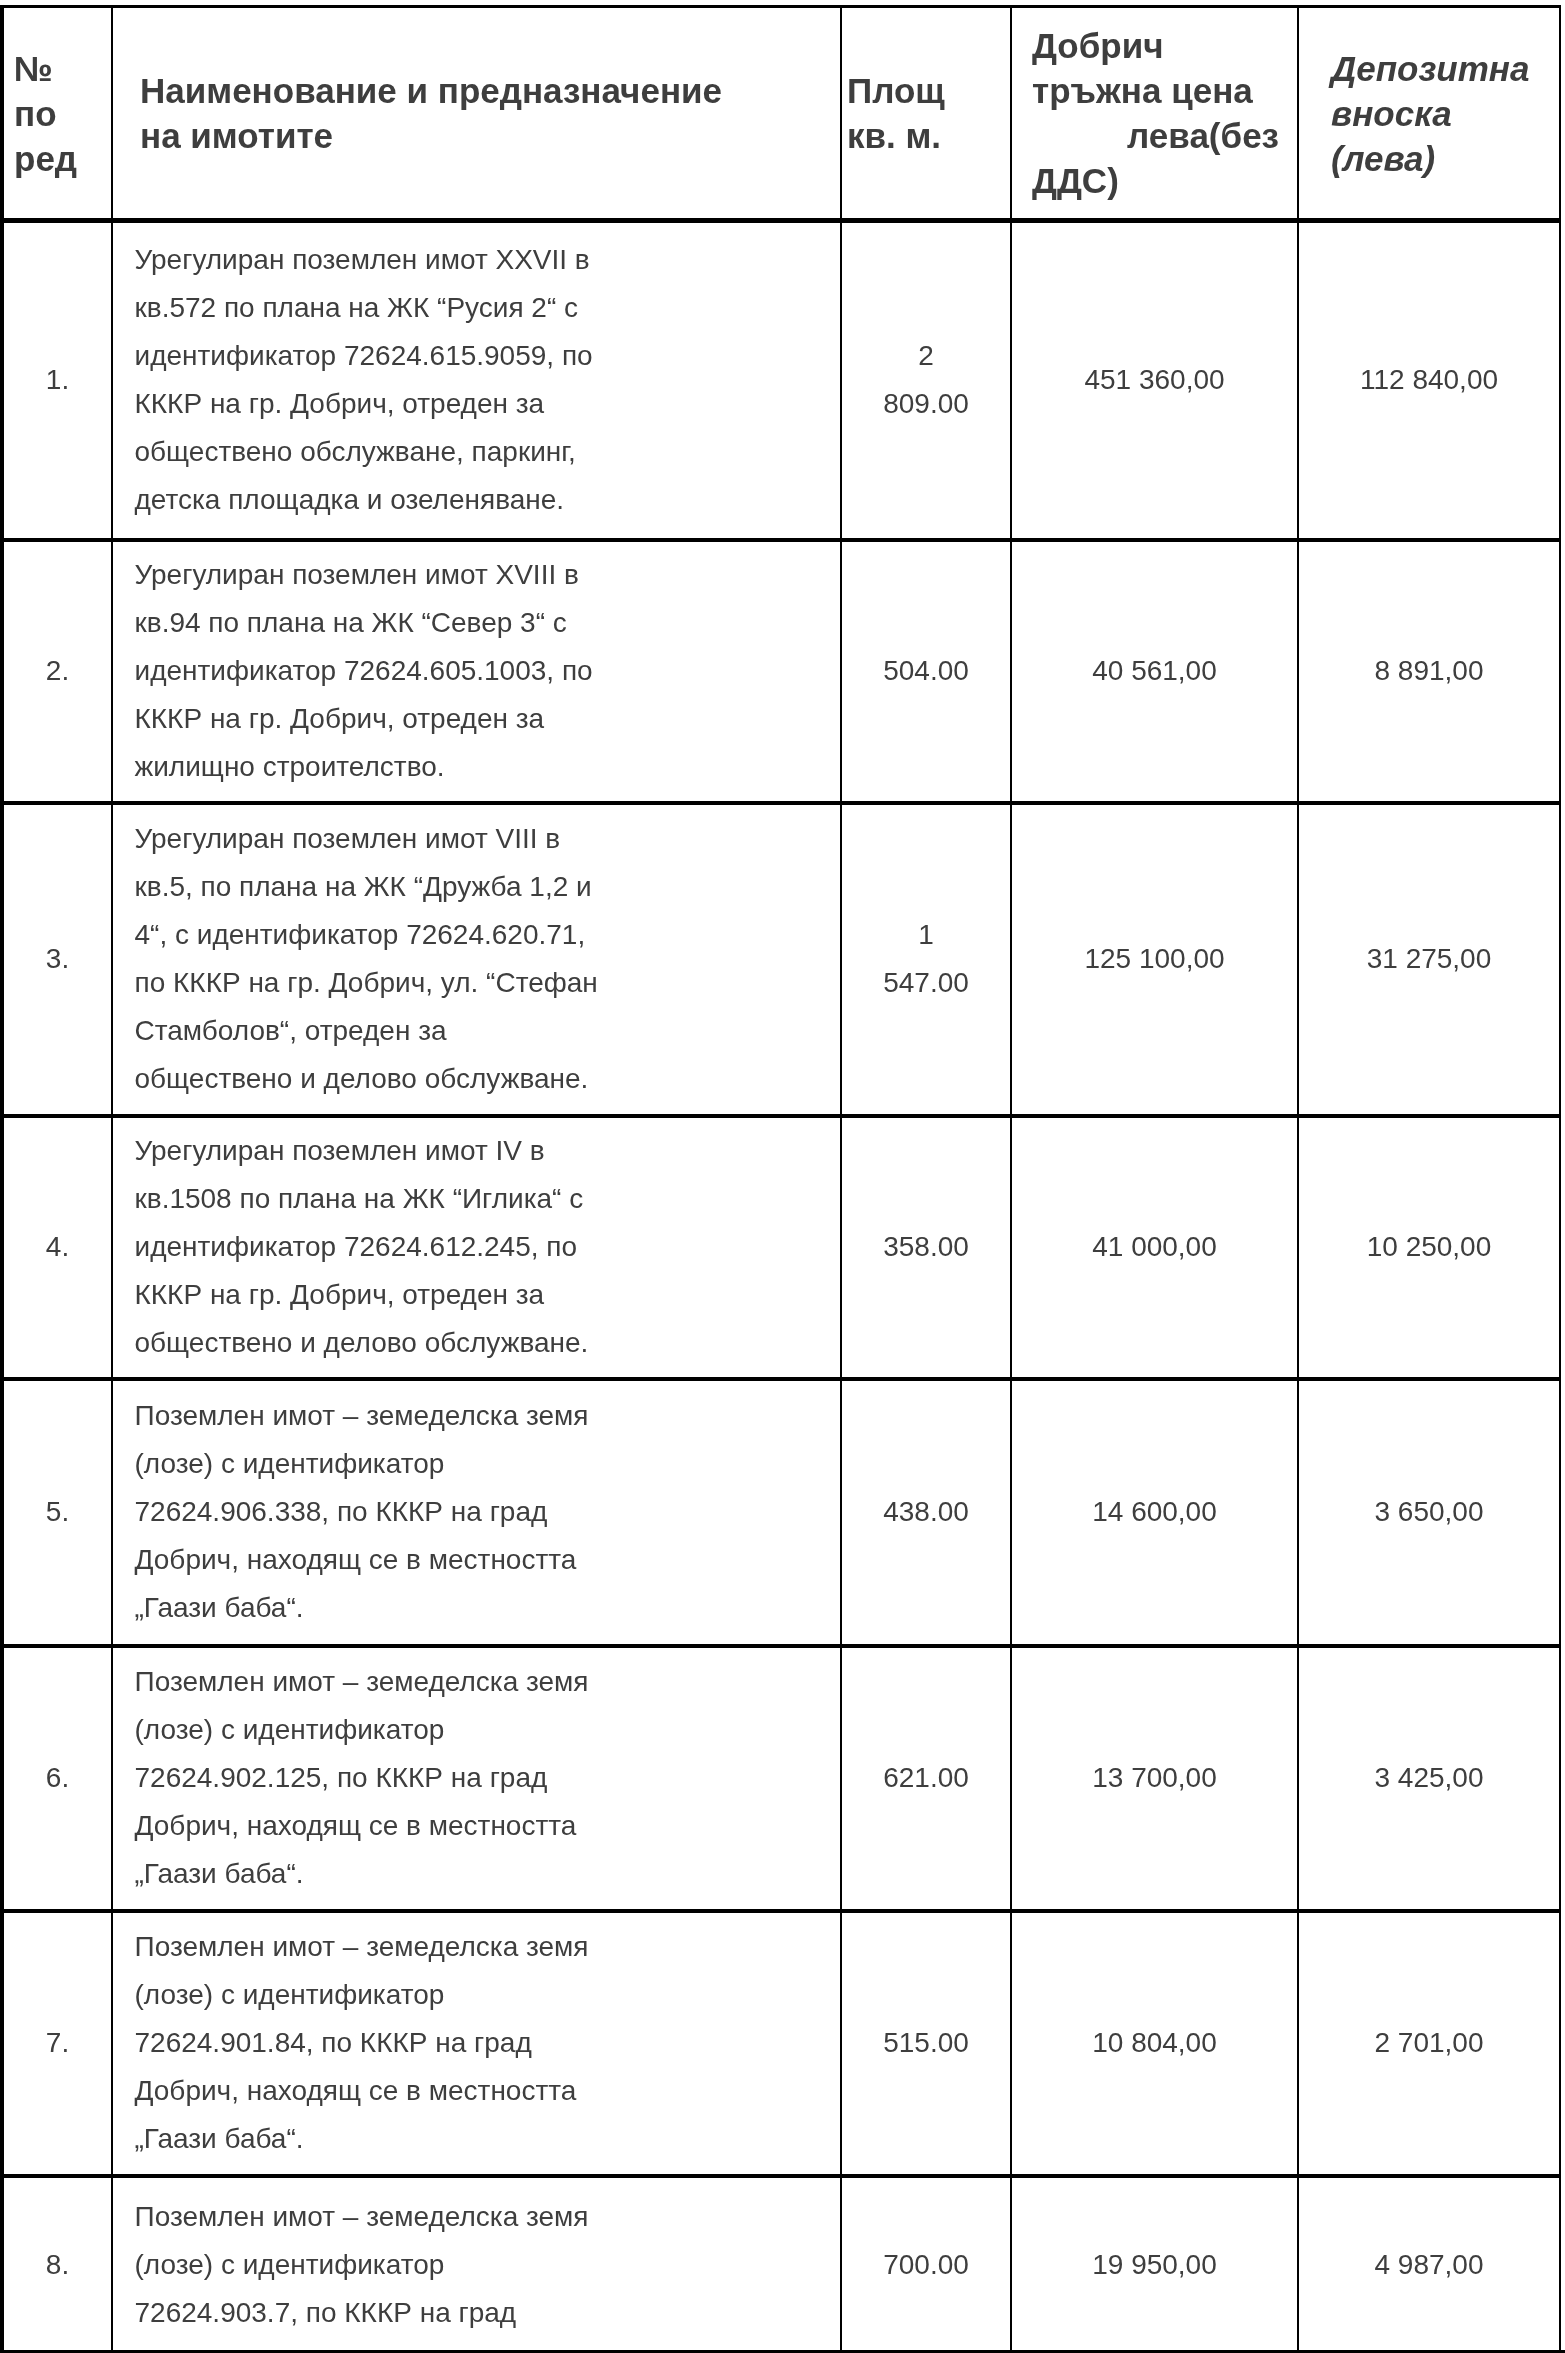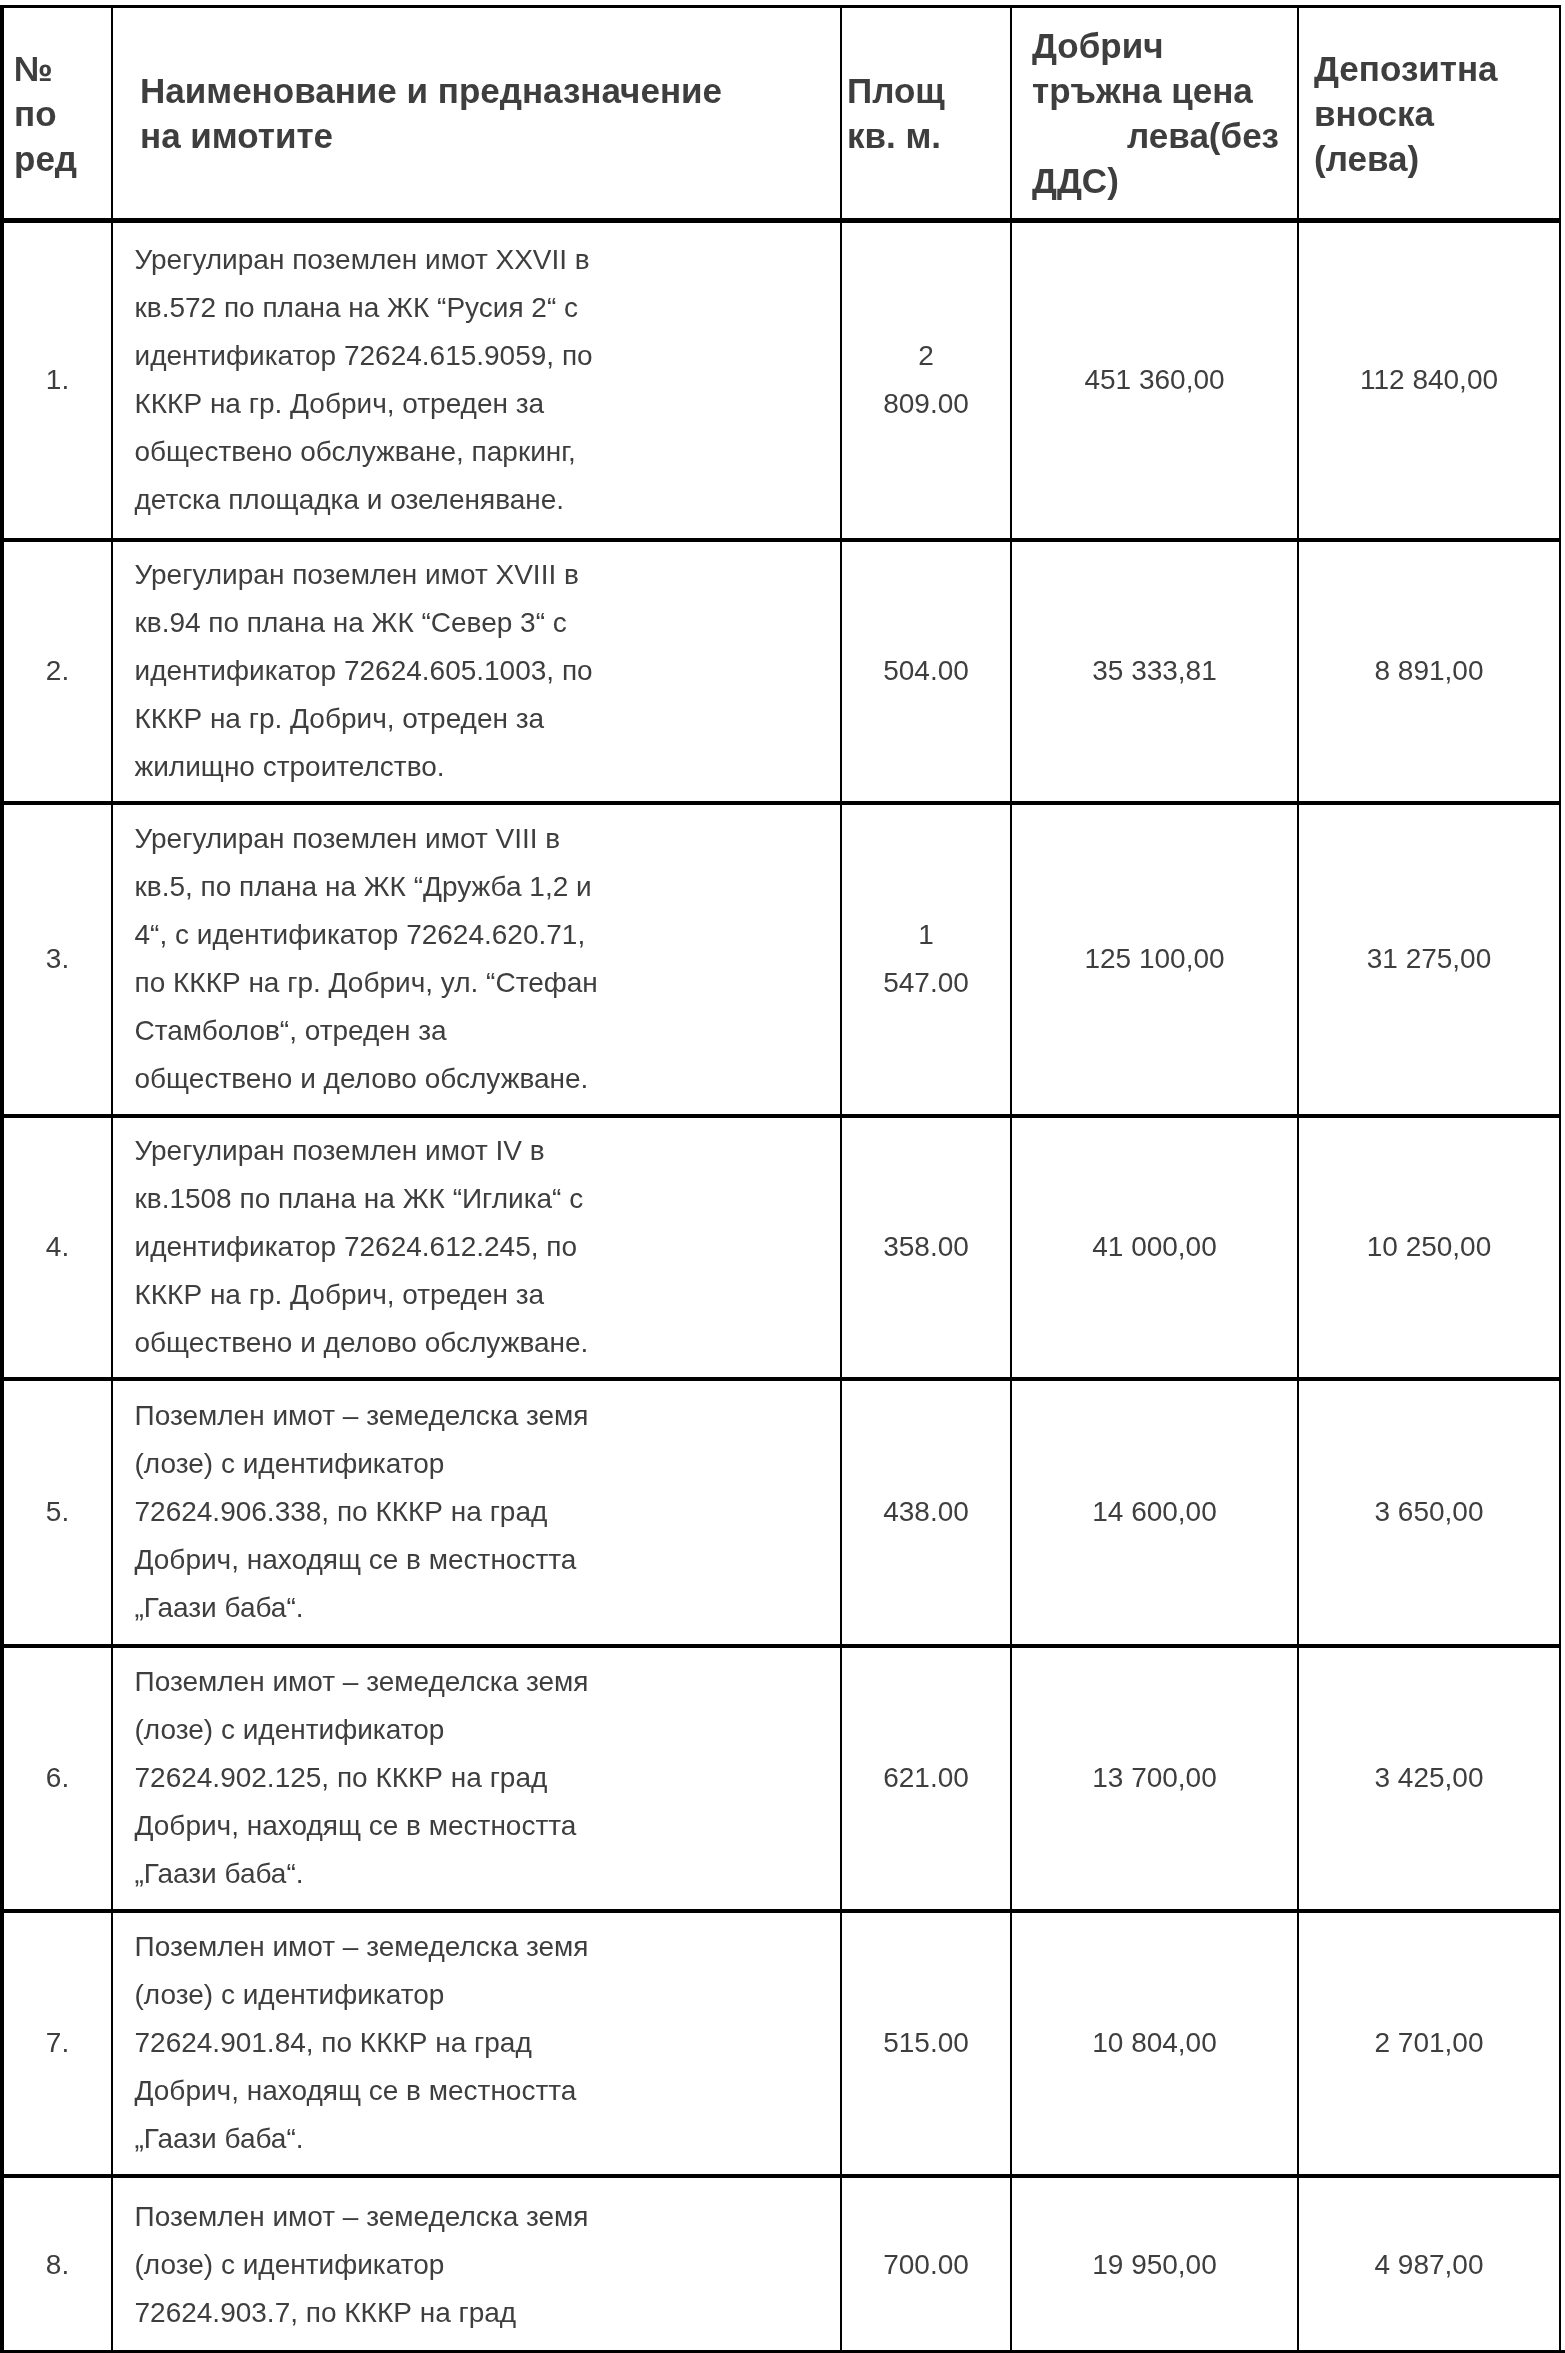--- a/index.html
+++ b/index.html
@@ -45,21 +45,21 @@
     font-weight: bold;
     font-size: 35px;
     line-height: 45px;
     text-align: left;
     color: #3e3e3e;
   }
   th.h-num     { padding-left: 10px; }
   th.h-desc    { padding-left: 27px; }
   th.h-area    { padding-left: 5px; }
   th.h-price   { padding: 0 18px 0 20px; }
-  th.h-deposit { padding-left: 15px; }
+  th.h-deposit { padding-left: 32px; font-style: italic; }
 
   .pre { white-space: pre-line; }
 
   .hl { display: block; line-height: 45px; }
   .hl-just { display: flex; justify-content: flex-end; }
 
   
   table.props tbody td {
     font-size: 28px;
     line-height: 48px;
@@ -137,21 +137,21 @@
         <td class="c-deposit">112 840,00</td>
       </tr>
       <tr class="r2">
         <td class="c-num">2.</td>
         <td class="c-desc pre">Урегулиран поземлен имот XVIII в
 кв.94 по плана на ЖК “Север 3“ с
 идентификатор 72624.605.1003, по
 КККР на гр. Добрич, отреден за
 жилищно строителство.</td>
         <td class="c-area pre">504.00</td>
-        <td class="c-price">35 333,81</td>
+        <td class="c-price">40 561,00</td>
         <td class="c-deposit">8 891,00</td>
       </tr>
       <tr class="r3">
         <td class="c-num">3.</td>
         <td class="c-desc pre">Урегулиран поземлен имот VIII в
 кв.5, по плана на ЖК “Дружба 1,2 и
 4“, с идентификатор 72624.620.71,
 по КККР на гр. Добрич, ул. “Стефан
 Стамболов“, отреден за
 обществено и делово обслужване.</td>

